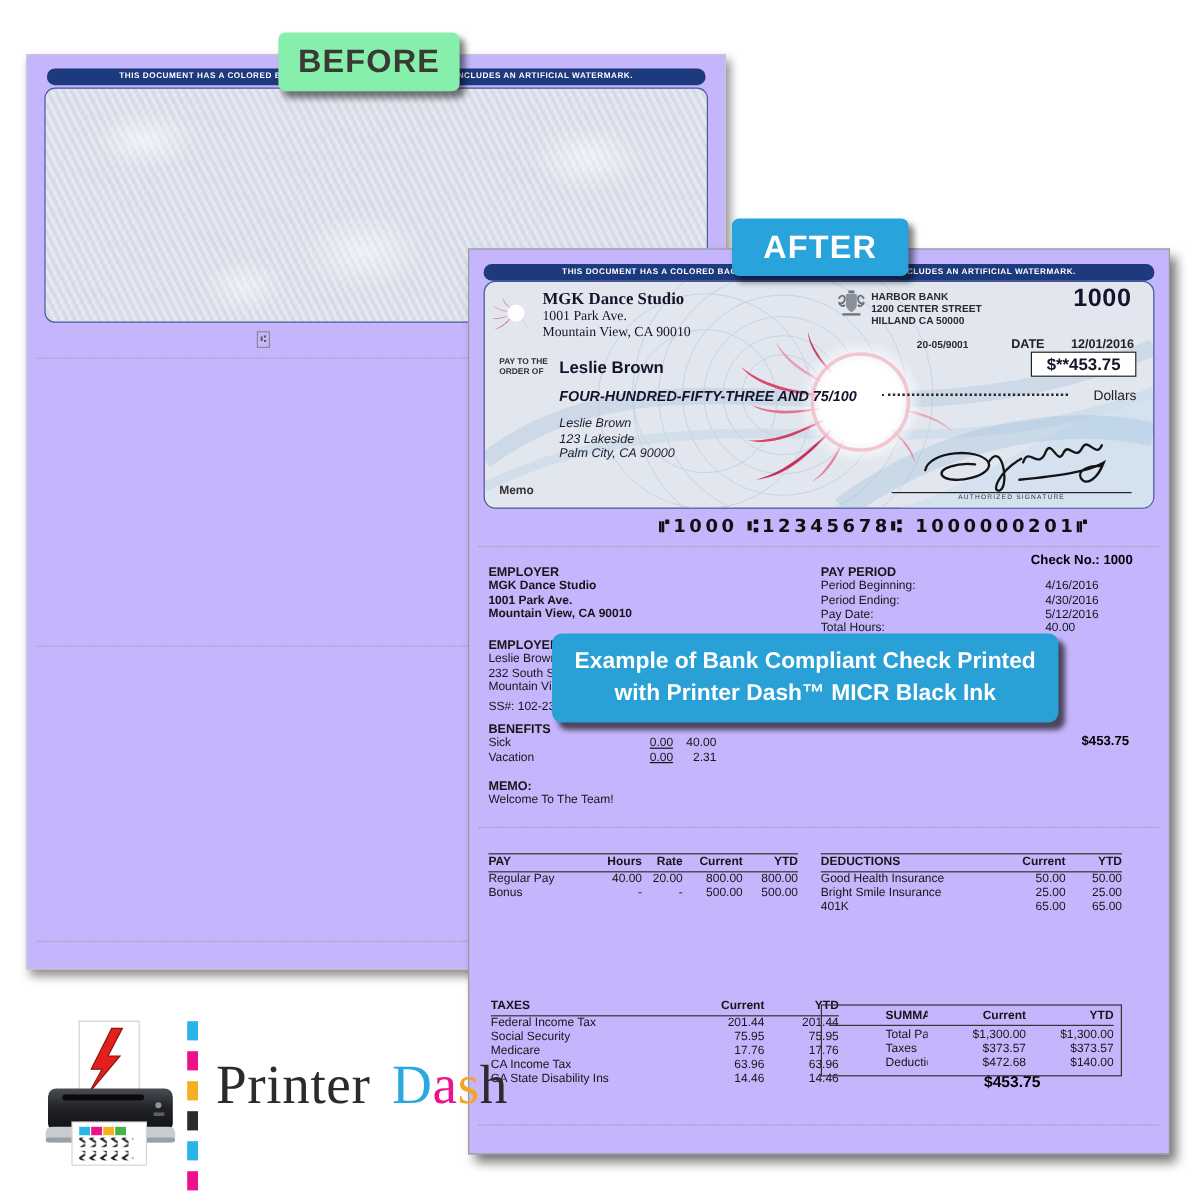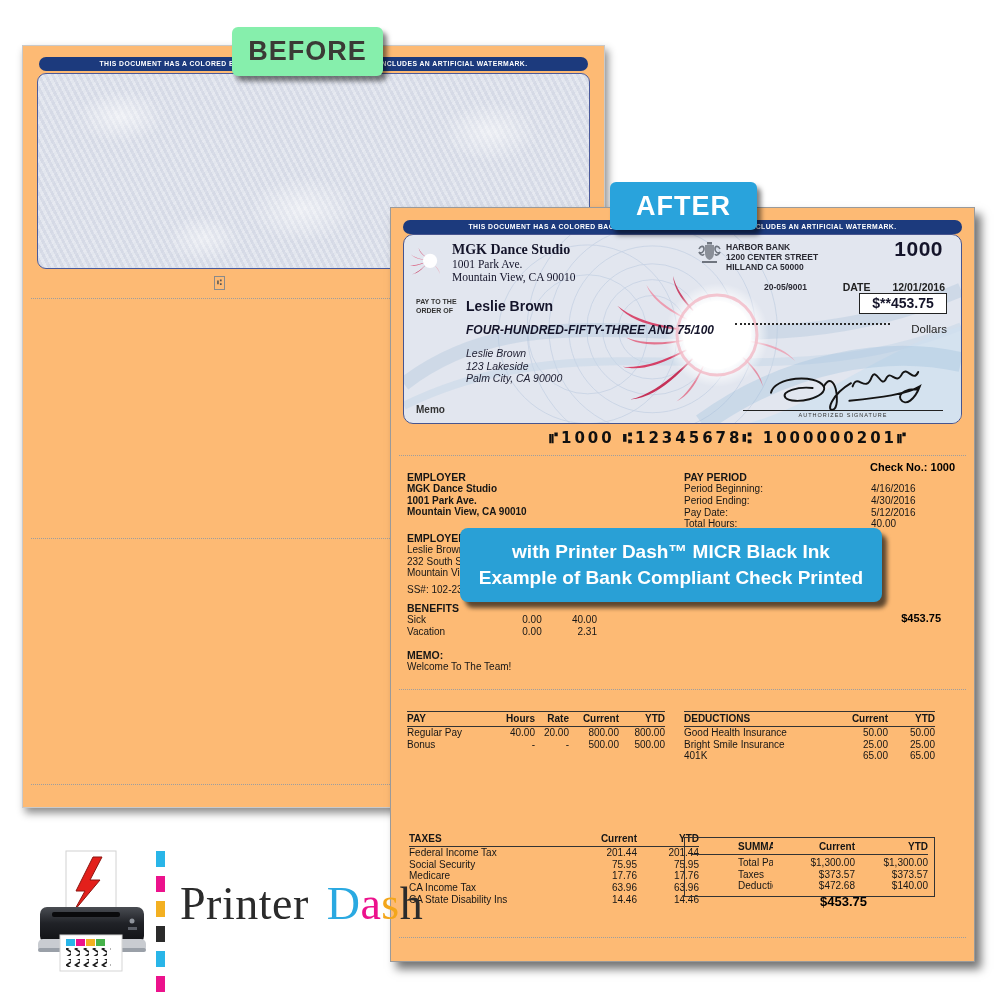--- a/index.html
+++ b/index.html
@@ -3,21 +3,21 @@
 <meta charset="utf-8">
 <style>
   * { box-sizing: border-box; margin: 0; padding: 0; }
   html,body { background:#fff; }
   #canvas {
     position: relative; width: 1000px; height: 1000px;
     background: #fff; overflow: hidden;
     font-family: "Liberation Sans", sans-serif;
   }
   
-  .page { position:absolute; background:#fdba74; border:1px solid #c9c9c9; }
+  .page { position:absolute; background:#c4b5fd; border:1px solid #c9c9c9; }
   #before-page { left:22px; top:45px; width:583px; height:763px;
     box-shadow: 3px 5px 8px rgba(0,0,0,.45); }
   #after-page { left:390px; top:207px; width:585px; height:755px;
     box-shadow: 6px 7px 9px rgba(0,0,0,.55); border:1px solid #9a9a9a; }
   .stock-banner {
     position:absolute; height:14px; background:#1c3a7d; border-radius:7px;
     color:#fff; font-size:6.8px; font-weight:bold; letter-spacing:.45px;
     text-align:center; line-height:14px; white-space:nowrap; overflow:hidden;
   }
   .parchment {
@@ -58,55 +58,55 @@
   #mini-swirl { left:4px; top:4px; z-index:2; }
   #bank-crest { left:292px; top:6px; z-index:3; }
   #bank-block { left:322px; top:7px; font-size:8.5px; font-weight:bold; line-height:10px; color:#2a2a33; }
   #bank-fraction { left:360px; top:47px; font-size:8.5px; font-weight:bold; color:#2a2a33; }
   #check-number { right:18px; top:2px; font-size:21px; font-weight:bold; letter-spacing:.5px; }
   #date-row { right:16px; top:46px; display:flex; gap:22px; font-size:10.5px; font-weight:bold; color:#222; }
   #payto-block { left:12px; top:63px; font-size:7px; line-height:8.5px; font-weight:bold; color:#333; }
   #payee-name { left:62px; top:63px; font-size:14px; font-weight:bold; }
   #amount-box { right:14px; top:58px; width:88px; height:21px; background:#fff;
     border:1.3px solid #222; text-align:center; line-height:19px; font-size:14px; font-weight:bold; }
-  #words-row { left:62px; right:14px; top:88px; display:flex; align-items:flex-start;gap:13px; }
+  #words-row { left:62px; right:14px; top:88px; display:flex; align-items:center;gap:13px; }
   #amount-words { font-size:12px; font-weight:bold; font-style:italic; white-space:nowrap; }
   #dollar-leader { flex:1; border-bottom:2px dotted #2a2a2a; margin:0 8px 3px; height:1px; }
   #dollars-label { font-size:11.5px; color:#222; }
   #payee-address { left:62px; top:112px; font-style:italic; font-size:10.5px; line-height:12.5px; color:#1d1d30; }
   #memo-label { left:12px; bottom:8px; font-size:10px; font-weight:bold; color:#333; }
   #sig-block { right:18px; bottom:5px; width:200px; text-align:center; }
   #sig-line { border-top:1.2px solid #222; margin-top:-6px; }
   #sig-label { font-size:5.5px; letter-spacing:1px; color:#333; margin-top:1px; }
   #big-swirl { position:absolute; left:208px; top:8px; z-index:2; }
   #micr-line { position:absolute; left:118px; top:221px; font-family:"DejaVu Sans", sans-serif;
     font-size:15px; font-weight:bold; letter-spacing:3px; color:#101010; white-space:nowrap;padding-left:40px; }
   #after-perf-1 { top:247px; } #after-perf-2 { top:481px; } #after-perf-3 { top:729px; }
   
   .stub-label { font-weight:bold; font-size:10.5px; color:#161616; }
   .stub-line { font-size:10px; line-height:11.5px; color:#161616; }
   .stub-line.bold { font-weight:bold; }
-  #stub-check-no { position:absolute; top:253px; right:19px; font-size:11px; font-weight:bold; }
+  #stub-check-no { position:absolute; top:253px; right:30px; font-size:11px; font-weight:bold; }
   #employer-block { position:absolute; left:16px; top:263px; }
   #pay-period-block { position:absolute; left:293px; top:263px; width:255px; }
   #employee-block { position:absolute; left:16px; top:324px; }
   #ssn-line { position:absolute; left:16px; top:376px; font-size:10px; color:#161616; }
   #benefits-block { position:absolute; left:16px; top:394px; }
   #net-pay-stub { position:absolute; left:500px; top:404px; width:50px; text-align:right;
     font-size:11px; font-weight:bold; }
   #memo-block { position:absolute; left:16px; top:441px; }
   
   .t .tr { display:flex; font-size:10px; line-height:11.8px; color:#161616; }
   .t .td { white-space:nowrap; overflow:hidden; }
   .t .thead .td { font-weight:bold; }
   .t .thead { padding:1px 0; }
   .pp .td:nth-child(1){ width:187px; text-align:left; }
   .pp .td:nth-child(2){ width:64px; text-align:left; }
   .ben .td:nth-child(1){ width:96px; text-align:left; }
-  .ben .td:nth-child(2){ width:58px; text-align:center; }
+  .ben .td:nth-child(2){ width:58px; text-align:right;text-decoration:underline; }
   .ben .td:nth-child(3){ width:36px; text-align:right; }
   #pay-table { position:absolute; left:16px; top:503px; }
   #ded-table { position:absolute; left:293px; top:503px; }
   #tax-table { position:absolute; left:18px; top:624px; }
   #sum-table { position:absolute; left:293px; top:629px; width:251px;
     border:1.5px solid #333; padding:2px 6px 4px; }
   #pay-table .thead, #ded-table .thead { border-top:1px solid #333; border-bottom:1.5px solid #333; }
   #tax-table .thead { border-bottom:1.5px solid #333; }
   #sum-table .thead { border-bottom:1.2px solid #333; margin-bottom:2px; }
   .pay .td:nth-child(1){ width:90px; text-align:left; }
@@ -453,22 +453,22 @@
         </div>
     </div>
     <div id="net-total">$453.75</div>
 
     <div class="perf" id="after-perf-3"></div>
   </div>
 
   <div class="badge" id="badge-after">AFTER</div>
 
   <div id="callout">
+    <div>Example of Bank Compliant Check Printed</div>
     <div>with Printer Dash™ MICR Black Ink</div>
-    <div>Example of Bank Compliant Check Printed</div>
   </div>
 
   <div id="logo">
     <svg id="printer-icon" width="112" height="124" viewBox="0 0 112 124">
       <defs>
         <pattern id="chev" width="9" height="8" patternUnits="userSpaceOnUse">
           <polygon points="8,0 2,4 8,8 8,6 5,4 8,2" fill="#1b1b1b"></polygon>
         </pattern>
         <linearGradient id="bodyg" x1="0" y1="0" x2="0" y2="1">
           <stop offset="0%" stop-color="#4a4d53"></stop>

